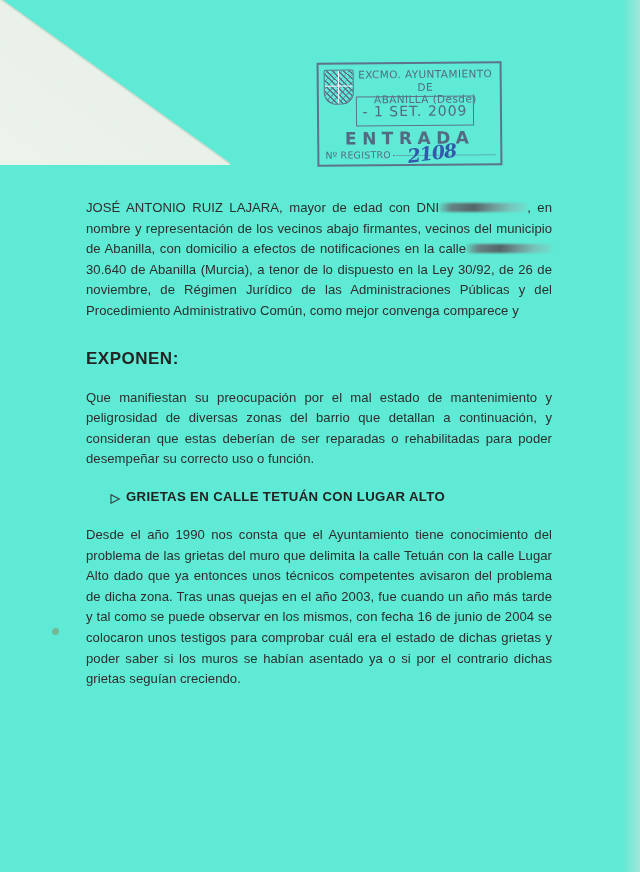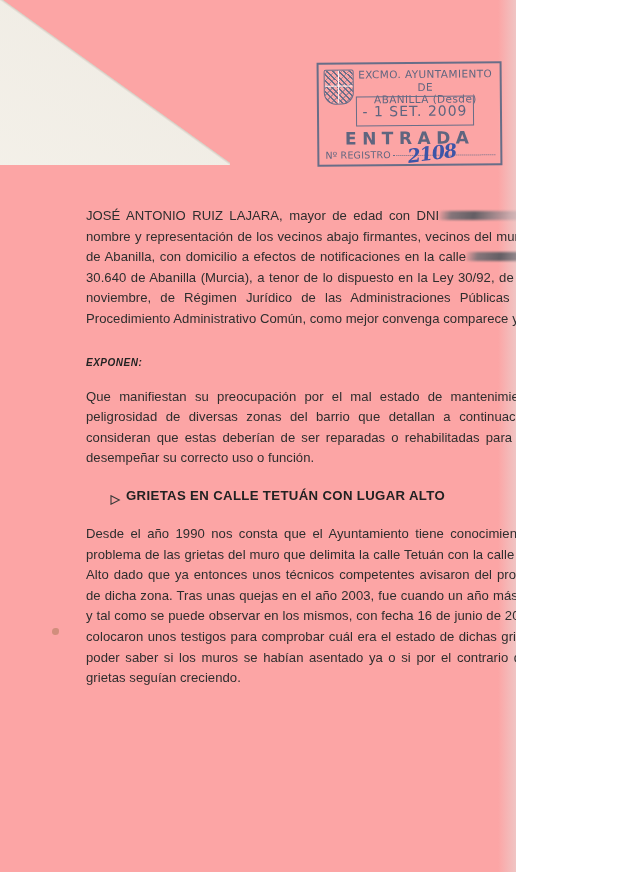--- a/index.html
+++ b/index.html
@@ -12,23 +12,23 @@
     width: 640px;
     height: 872px;
     overflow: hidden;
     font-family: "Liberation Sans", sans-serif;
     color: #2a2a2a;
   }
 
   
   .scan-page {
     position: relative;
-    width: 516px;
+    width: 640px;
     height: 872px;
-    background: #fca5a5;
+    background: #5eead4;
     overflow: hidden;
   }
 
   
   .scan-corner-artifact {
     position: absolute;
     top: 0; left: 0;
     width: 230px;
     height: 165px;
     background: linear-gradient(
@@ -168,38 +168,37 @@
   .doc-body {
     position: absolute;
     left: 86px;
     top: 198px;
     width: 466px;
   }
   .para {
     font-size: 13.1px;
     line-height: 20.6px;
     text-align: justify;
-    margin: 8px 0 17px 0;
+    margin: 0 0 17px 0;
     color: #2e2e2e;
     letter-spacing: 0.05px;
   }
   .para:last-child { margin-bottom: 0; }
 
   .heading-exponen {
-    font-size: 10px;
+    font-size: 17px;
     font-weight: bold;
     letter-spacing: 0.5px;
     margin: 27px 0 19px 0;
     color: #242424;
-    font-style: italic;
   }
 
   .bullet-heading {
     display: flex;
-    align-items: flex-end;
+    align-items: center;
     margin: 0 0 19px 24px;
   }
   .bullet-arrow {
     flex: 0 0 auto;
     width: 16px;
     font-size: 12px;
     color: #3a3a3a;
     line-height: 19px;
   }
   .bullet-arrow svg { display: block; margin-top: 5px; }

